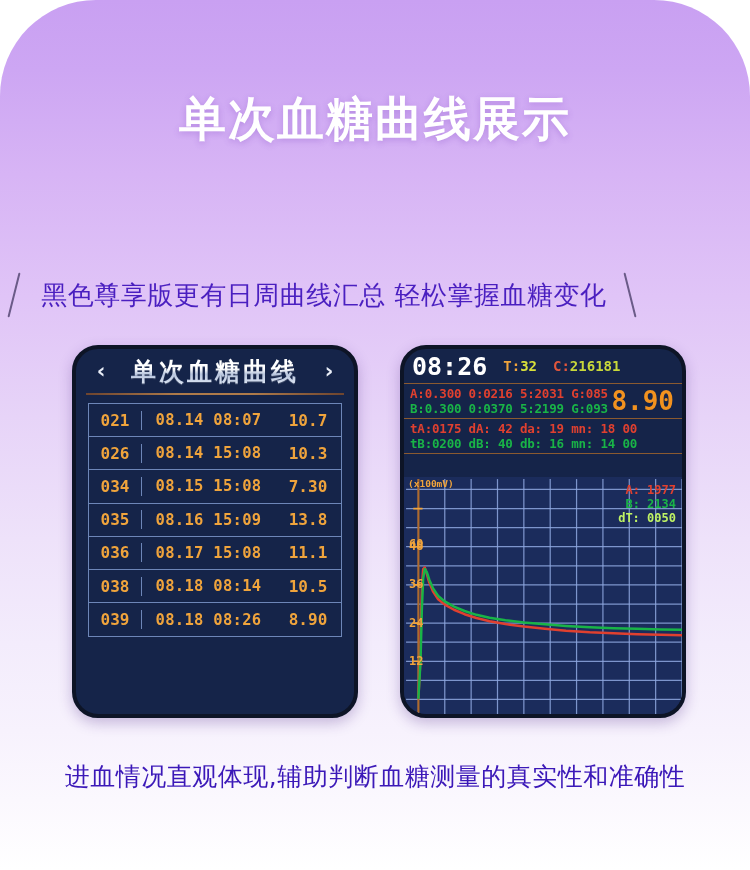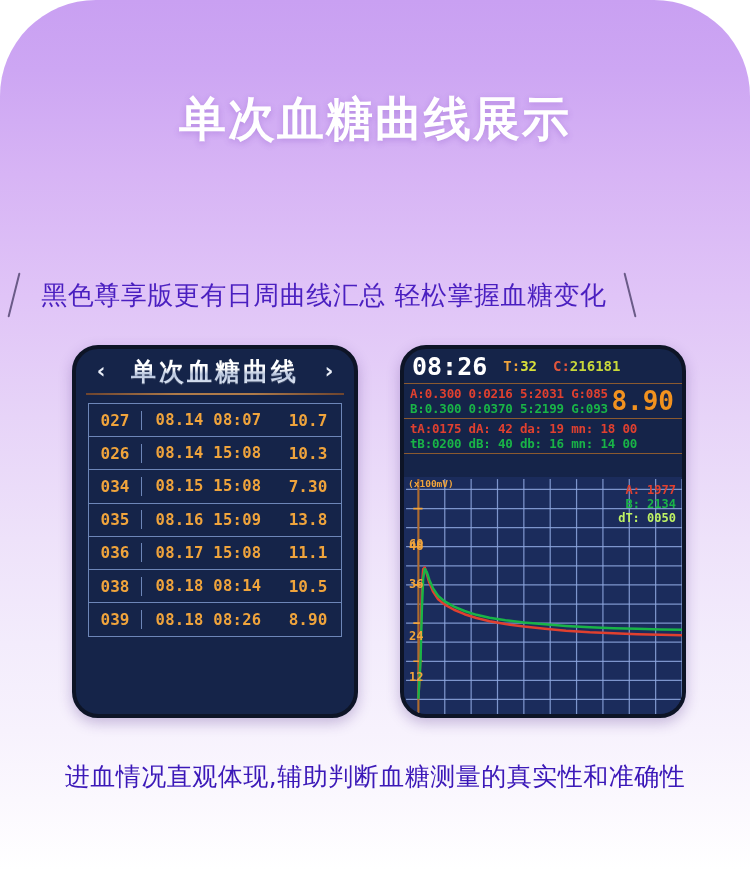--- a/index.html
+++ b/index.html
@@ -215,21 +215,21 @@
 
   <div class="device" id="deviceA">
     <div class="navbar">
       <span class="nav-arrow">‹</span>
       <span class="nav-title">单次血糖曲线</span>
       <span class="nav-arrow">›</span>
     </div>
     <div class="nav-rule"></div>
     <div class="tbl" id="records-table">
         <div class="trow">
-          <div class="c-id">027</div>
+          <div class="c-id">021</div>
           <div class="c-dt">08.14 08:07</div>
           <div class="c-val">10.7</div>
         </div>
         <div class="trow">
           <div class="c-id">026</div>
           <div class="c-dt">08.14 15:08</div>
           <div class="c-val">10.3</div>
         </div>
         <div class="trow">
           <div class="c-id">034</div>
@@ -316,22 +316,22 @@
             <line x1="9" y1="103.81818181818183" x2="18" y2="103.81818181818183" stroke="#f0a43c" stroke-width="1.6"></line>
             <line x1="9" y1="140.54545454545456" x2="18" y2="140.54545454545456" stroke="#f0a43c" stroke-width="1.6"></line>
             <line x1="9" y1="177.27272727272728" x2="18" y2="177.27272727272728" stroke="#f0a43c" stroke-width="1.6"></line>
             <path d="M14.00 212.47 L15.54 183.39 L16.56 134.42 L17.58 102.29 L18.61 88.52 L20.14 86.98 L21.68 91.58 L24.24 100.76 L28.08 109.94 L33.20 117.59 L39.60 122.79 L48.56 127.69 L58.80 131.98 L70.32 135.65 L83.12 138.71 L98.48 141.46 L116.40 143.91 L136.88 146.05 L157.36 147.89 L180.40 149.42 L203.44 150.34 L226.48 151.26 L249.52 151.87 L270.00 152.18" fill="none" stroke="#e0402f" stroke-width="2.4" stroke-linejoin="round" stroke-linecap="round"></path>
             <path d="M14.00 212.47 L16.05 177.27 L17.33 128.30 L18.61 97.70 L20.14 88.52 L22.19 91.58 L24.75 99.23 L28.08 106.88 L33.20 114.53 L39.60 119.73 L48.56 124.63 L58.80 128.92 L70.32 132.59 L83.12 135.34 L98.48 137.79 L116.40 139.93 L136.88 141.77 L157.36 143.30 L180.40 144.52 L203.44 145.44 L226.48 146.05 L249.52 146.67 L270.00 146.97" fill="none" stroke="#19b447" stroke-width="2.4" stroke-linejoin="round" stroke-linecap="round"></path>
           </svg>
         <div id="ylabels">
             <span class="ylab" style="top: 10.1174%; margin-top: 36px;">60</span>
             <span class="ylab" style="top: 26.2258%;">48</span>
             <span class="ylab" style="top: 42.3343%;">36</span>
-            <span class="ylab" style="top: 58.4427%; margin-top: 13px;">24</span>
-            <span class="ylab" style="top: 74.5512%; margin-top: 16px;">12</span>
+            <span class="ylab" style="top: 58.4427%;">24</span>
+            <span class="ylab" style="top: 74.5512%;">12</span>
           </div>
       </div>
 
     </div>
   </div>
 
   <div class="footer">进血情况直观体现,辅助判断血糖测量的真实性和准确性</div>
 
 </div>
 

